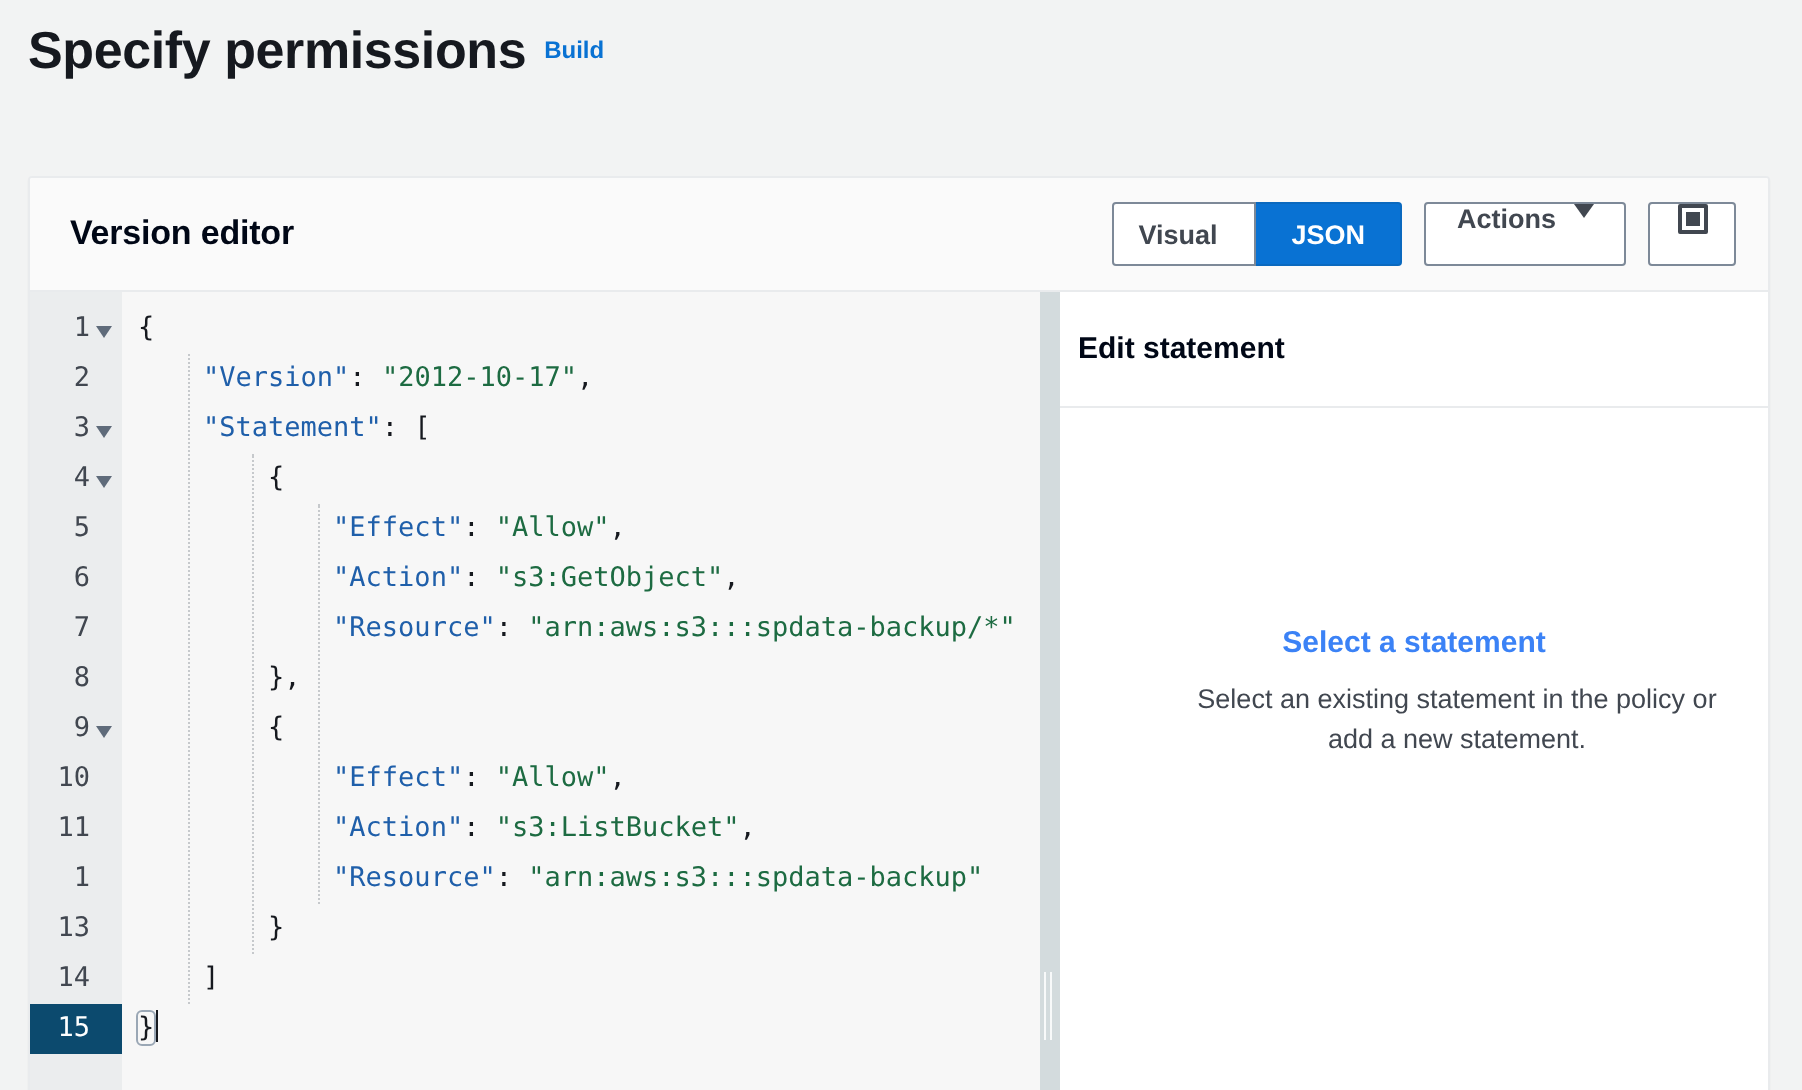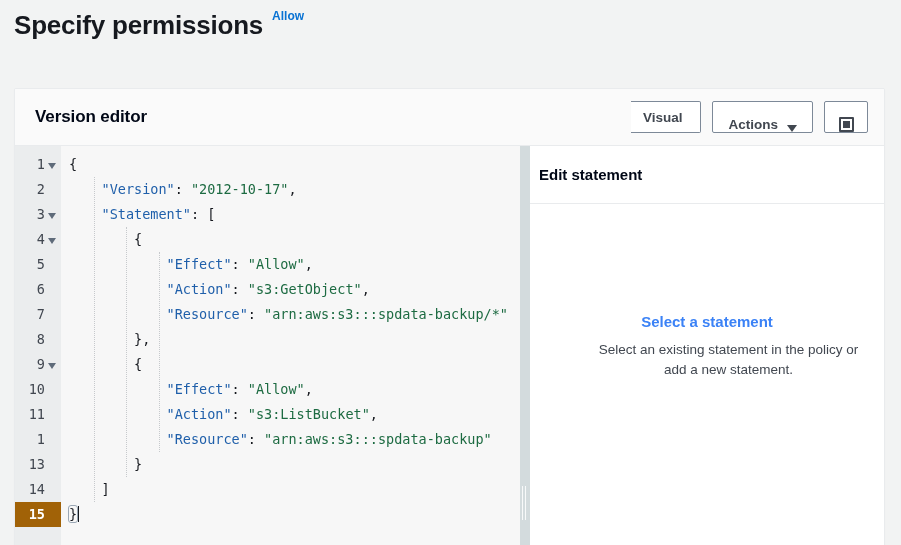--- a/index.html
+++ b/index.html
@@ -8,21 +8,21 @@
     width: 901px; height: 545px;
     background: #f2f3f3;
     font-family: "Liberation Sans", sans-serif;
     -webkit-font-smoothing: antialiased;
     overflow: hidden;
   }
   .page { position: relative; width: 901px; height: 545px; }
 
   
   .page-head { padding: 10px 0 0 14px; }
-  .page-title-row { display: flex; align-items: flex-start; gap: 9px; }
+  .page-title-row { display: flex; align-items: center; gap: 9px; }
   .page-title {
     font-size: 26px; font-weight: 700; color: #16191f;
     letter-spacing: -0.2px; line-height: 1.2;
   }
   .info-link {
     font-size: 12px; font-weight: 700; color: #0972d3;
     text-decoration: none; cursor: pointer; position: relative; top: -1px;
   }
   .page-desc {
     margin-top: 7px; font-size: 13.5px; color: #414750;
@@ -67,21 +67,21 @@
   }
   .seg-btn:first-child { border-radius: 2px 0 0 2px; padding-left: 12px; }
   .seg-btn:last-child  { border-radius: 0 2px 2px 0; border-left: none; }
   .seg-btn.active {
     background: #0972d3; color: #ffffff; border-color: #0a69bf;
   }
 
   
   .btn {
     height: 32px; padding: 0 15px;
-    display: inline-flex; align-items: flex-end; gap: 9px;
+    display: inline-flex; align-items: flex-start; gap: 9px;
     font-size: 13.5px; font-weight: 700; color: #414750;
     background: #ffffff; border: 1px solid #7d8998;
     border-radius: 2px; cursor: pointer; white-space: nowrap;
   }
   .caret {
     width: 0; height: 0;
     border-left: 5px solid transparent;
     border-right: 5px solid transparent;
     border-top: 7px solid #414750;
   }
@@ -121,21 +121,21 @@
   }
   .gutter-row {
     height: 25px;
     display: flex; align-items: center; justify-content: flex-end;
     padding-right: 5px;
     font-family: "DejaVu Sans Mono", monospace;
     font-size: 13.5px; color: #414750;
     gap: 3px;
   }
   .gutter-row.active {
-    background: #a16207; color: #ffffff; font-weight: bold;
+    background: #0c4a6e; color: #ffffff;
   }
   .gutter-row .num { line-height: 1; }
   .fold {
     width: 0; height: 0; flex: none;
     border-left: 4.5px solid transparent;
     border-right: 4.5px solid transparent;
     border-top: 6px solid #5f6b7a;
     position: relative; top: 1px;
   }
   .fold.hidden { visibility: hidden; }
@@ -242,33 +242,34 @@
   .plus::after  { top: 0; left: 6px; height: 14px; width: 2px; }
 </style>
 </head>
 <body>
 
 <div class="page">
 
   <div class="page-head">
     <div class="page-title-row">
       <div class="page-title">Specify permissions</div>
-      <a class="info-link">Allow</a>
+      <a class="info-link">Build</a>
     </div>
   </div>
 
   <div class="card">
 
     <div class="card-header">
       <div class="card-title">Version editor</div>
 
       <div class="header-actions">
 
         <div class="segmented">
           <div class="seg-btn">Visual</div>
+          <div class="seg-btn active">JSON</div>
         </div>
 
         <div class="btn">
           <span>Actions</span>
           <span class="caret"></span>
         </div>
 
         <div class="btn btn-icon">
           <span class="icon-fullscreen"></span>
         </div>

